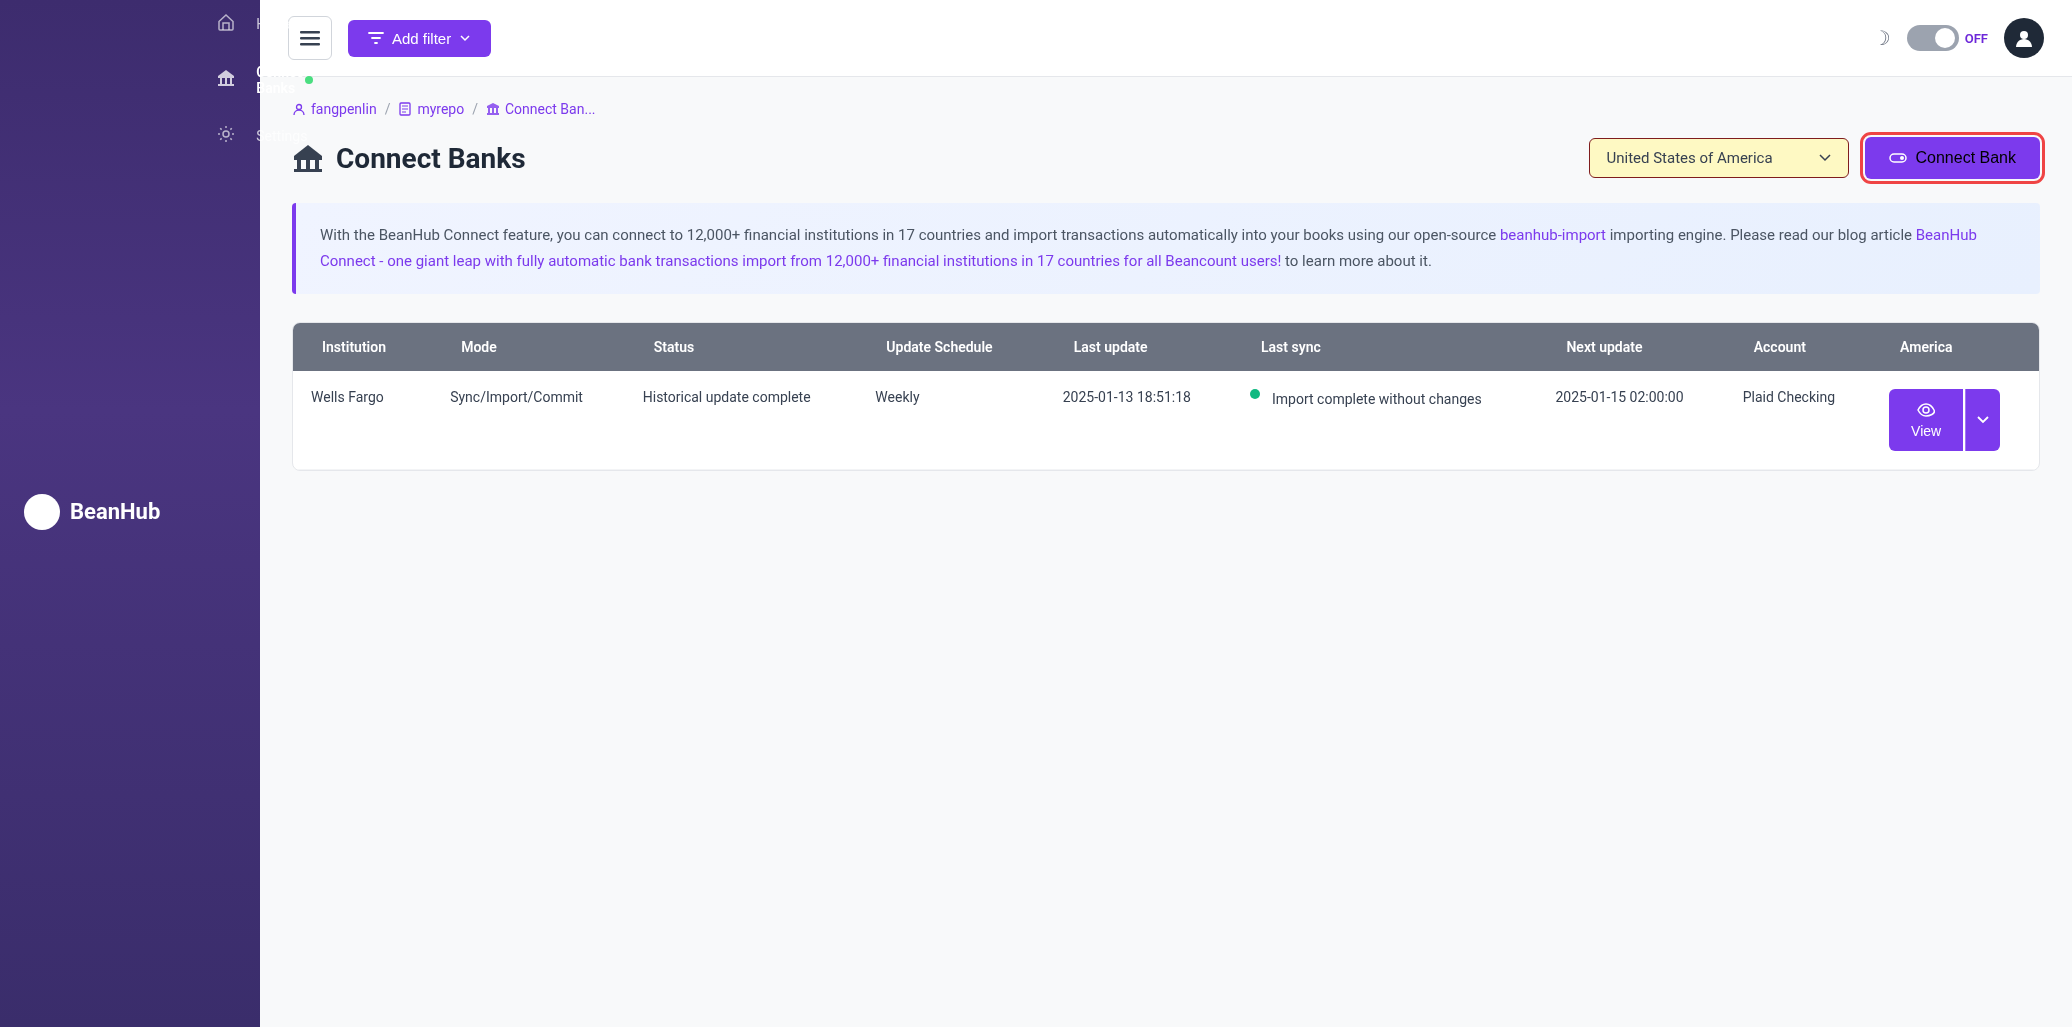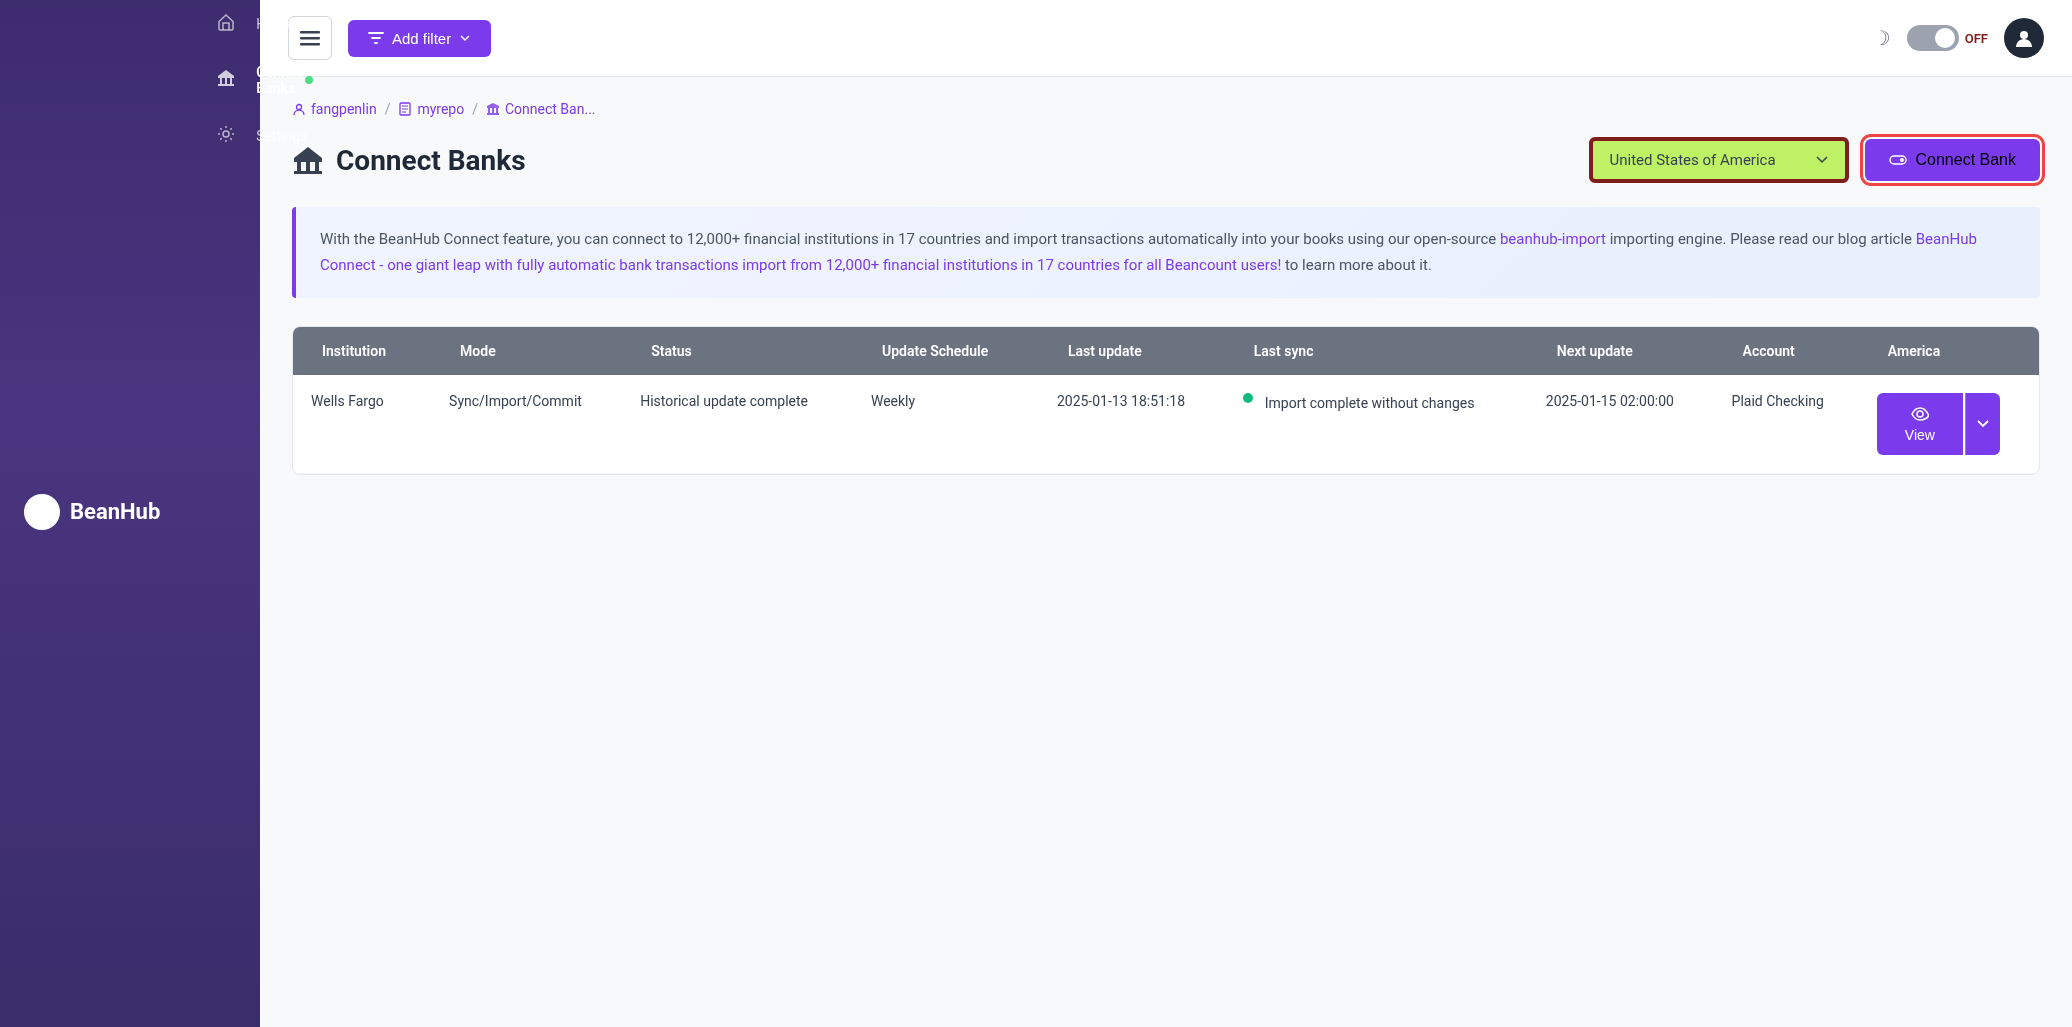--- a/index.html
+++ b/index.html
@@ -137,21 +137,21 @@
     }
     .toggle-thumb {
       width: 20px;
       height: 20px;
       background: white;
       border-radius: 50%;
       position: absolute;
       top: 3px;
       right: 4px;
     }
-    .toggle-label { font-size: 13px; color: #7f1d1d; font-weight: 600; }
+    .toggle-label { font-size: 13px; color: #6d28d9; font-weight: 600; }
     .avatar {
       width: 40px;
       height: 40px;
       background: #1f2937;
       border-radius: 50%;
       display: flex;
       align-items: center;
       justify-content: center;
       color: white;
       font-size: 18px;
@@ -193,26 +193,26 @@
     }
     .page-title {
       font-size: 28px;
       font-weight: 700;
       color: #1f2937;
     }
     .country-select {
       display: flex;
       align-items: center;
       gap: 8px;
-      border: 4px solid #7f1d1d;
+      border: 1px solid #7f1d1d;
       border-radius: 6px;
       padding: 10px 16px;
       font-size: 15px;
       color: #374151;
-      background: #bef264;
+      background: #fef9c3;
       cursor: pointer;
       min-width: 260px;
       justify-content: space-between;
     }
     .connect-bank-btn {
       display: flex;
       align-items: center;
       gap: 8px;
       background: #7c3aed;
       color: #000000;
@@ -289,21 +289,21 @@
     .view-btn {
       display: flex;
       flex-direction: column;
       align-items: center;
       justify-content: center;
       gap: 4px;
       background: #7c3aed;
       color: white;
       border: none;
       border-radius: 6px 0 0 6px;
-      padding: 12px 28px;
+      padding: 12px 22px;
       font-size: 14px;
       cursor: pointer;
       font-weight: 500;
     }
     .chevron-btn {
       display: flex;
       align-items: center;
       justify-content: center;
       background: #7c3aed;
       color: white;

